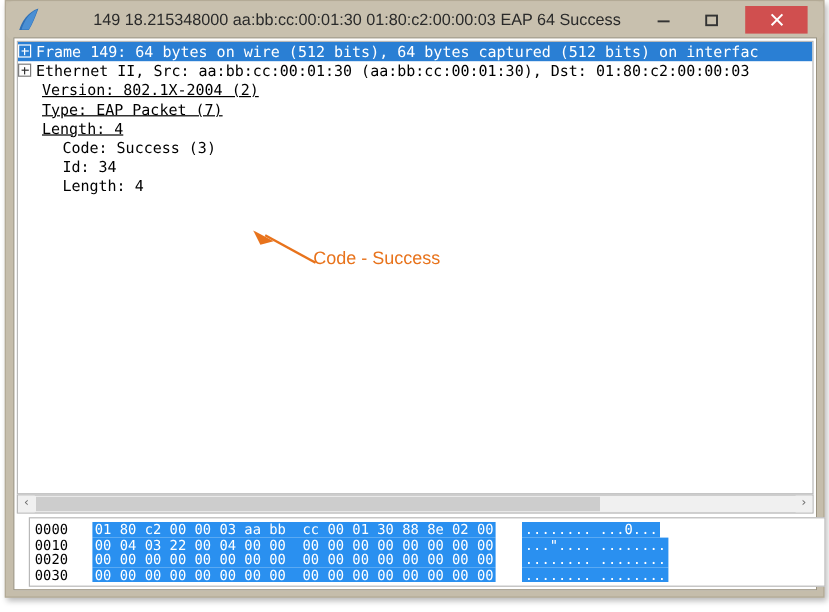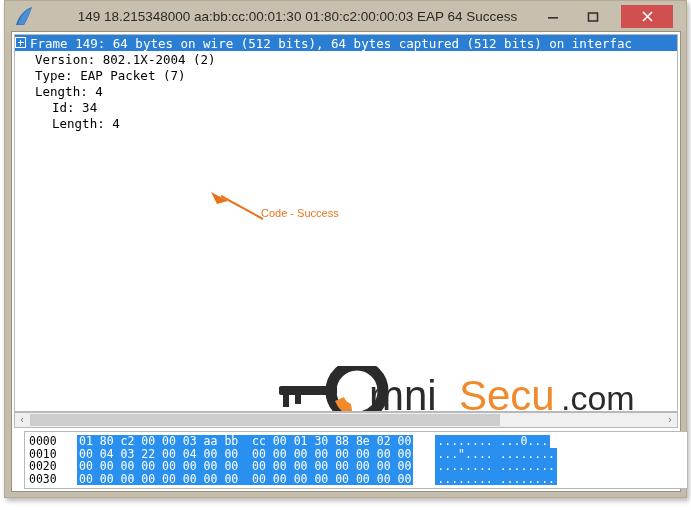--- a/index.html
+++ b/index.html
@@ -141,30 +141,30 @@
     position: absolute;
     left: 4px; top: 1.5px;
     width: 1px; height: 6px;
     background: #333;
   }
   .trow.selected .twist { border-color: #ffffff; background: #2a7fd4; }
   .trow.selected .twist::before,
   .trow.selected .twist::after { background: #ffffff; }
   .tlabel { vertical-align: middle; }
   .ind0 { }
-  .ind1 { padding-left: 20px; }
+  .ind1 { padding-left: 20px; text-decoration: underline; }
   .ind2 { padding-left: 37px; }
 
   
   #annotation-text {
     position: absolute;
     left: 246px;
     top: 172px;
     font-family: "Liberation Sans", sans-serif;
-    font-size: 11px;
+    font-size: 15px;
     color: #e8731c;
     white-space: nowrap;
   }
   #annotation-arrow {
     position: absolute;
     left: 186px;
     top: 155px;
     width: 66px;
     height: 34px;
   }
@@ -282,50 +282,37 @@
           <path d="M2 2 L11 11 M11 2 L2 11" stroke="#fff" stroke-width="1.7" fill="none"></path>
         </svg>
     </button>
   </div>
 
   <div id="client">
 
     <div id="detail-pane">
       <div id="detail-tree">
           <div class="trow selected"><span class="ind0"><span class="twist plus"></span><span class="tlabel">Frame 149: 64 bytes on wire (512 bits), 64 bytes captured (512 bits) on interfac</span></span></div>
+          <div class="trow"><span class="ind0"><span class="twist plus"></span><span class="tlabel">Ethernet II, Src: aa:bb:cc:00:01:30 (aa:bb:cc:00:01:30), Dst: 01:80:c2:00:00:03</span></span></div>
           <div class="trow"><span class="ind1"><span class="tlabel">Version: 802.1X-2004 (2)</span></span></div>
           <div class="trow"><span class="ind1"><span class="tlabel">Type: EAP Packet (7)</span></span></div>
           <div class="trow"><span class="ind1"><span class="tlabel">Length: 4</span></span></div>
+          <div class="trow"><span class="ind2"><span class="tlabel">Code: Success (3)</span></span></div>
           <div class="trow"><span class="ind2"><span class="tlabel">Id: 34</span></span></div>
           <div class="trow"><span class="ind2"><span class="tlabel">Length: 4</span></span></div>
         </div>
 
       <div id="annotation-arrow">
         <svg width="66" height="34" viewBox="0 0 66 34">
           <path d="M62 29 L20 6" stroke="#e8731c" stroke-width="2" fill="none"></path>
           <path d="M10 2 L27 11 L16 14 Z" fill="#e8731c"></path>
         </svg>
       </div>
       <div id="annotation-text">Code - Success</div>
 
-      <div id="watermark">
-        <svg width="400" height="76" viewBox="0 0 400 76">
-          <g>
-            <rect x="6" y="20" width="58" height="9" rx="2" fill="#2b2b2b"></rect>
-            <rect x="10" y="29" width="6" height="12" fill="#2b2b2b"></rect>
-            <rect x="22" y="29" width="6" height="9" fill="#2b2b2b"></rect>
-            <circle cx="84" cy="25" r="26" fill="none" stroke="#2b2b2b" stroke-width="11"></circle>
-          </g>
-          <path d="M62 35 A24 24 0 0 0 80 50 L78 38 A12 12 0 0 1 71 31 Z" fill="#f08a2c"></path>
-          <text x="96" y="44" font-family="Liberation Sans, sans-serif" font-size="42" fill="#2b2b2b">mni</text>
-          <text x="186" y="44" font-family="Liberation Sans, sans-serif" font-size="42" fill="#f08a2c">Secu</text>
-          <text x="288" y="44" font-family="Liberation Sans, sans-serif" font-size="34" fill="#2b2b2b">.com</text>
-          <text x="218" y="70" font-family="Liberation Sans, sans-serif" font-size="21" fill="#3a3a4a">feed your brain</text>
-        </svg>
-      </div>
     </div>
 
     <div id="hscroll">
       <div class="sb-arrow" id="sb-left">‹</div>
       <div id="sb-thumb"></div>
       <div class="sb-arrow" id="sb-right">›</div>
     </div>
 
     <div id="bytes-pane">
       <div id="bytes-inner"><div class="hrow"><span class="hoff">0000</span><span class="hhex">01 80 c2 00 00 03 aa bb  cc 00 01 30 88 8e 02 00</span><span class="hasc">........ ...0...</span></div><div class="hrow"><span class="hoff">0010</span><span class="hhex">00 04 03 22 00 04 00 00  00 00 00 00 00 00 00 00</span><span class="hasc">...".... ........</span></div><div class="hrow"><span class="hoff">0020</span><span class="hhex">00 00 00 00 00 00 00 00  00 00 00 00 00 00 00 00</span><span class="hasc">........ ........</span></div><div class="hrow"><span class="hoff">0030</span><span class="hhex">00 00 00 00 00 00 00 00  00 00 00 00 00 00 00 00</span><span class="hasc">........ ........</span></div></div>

